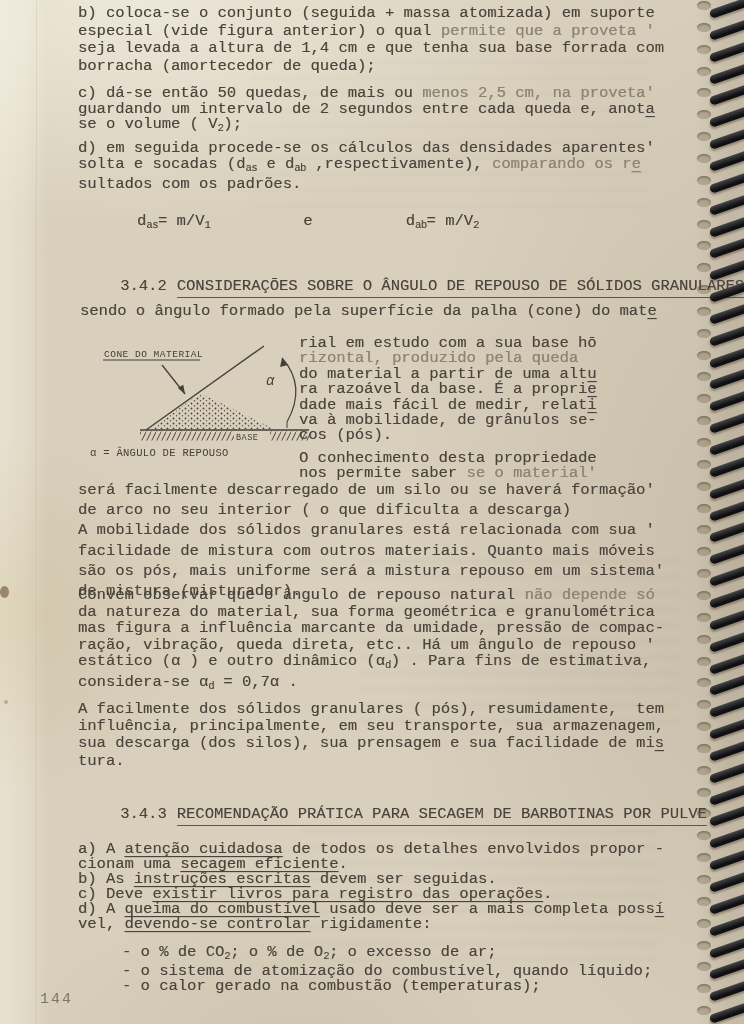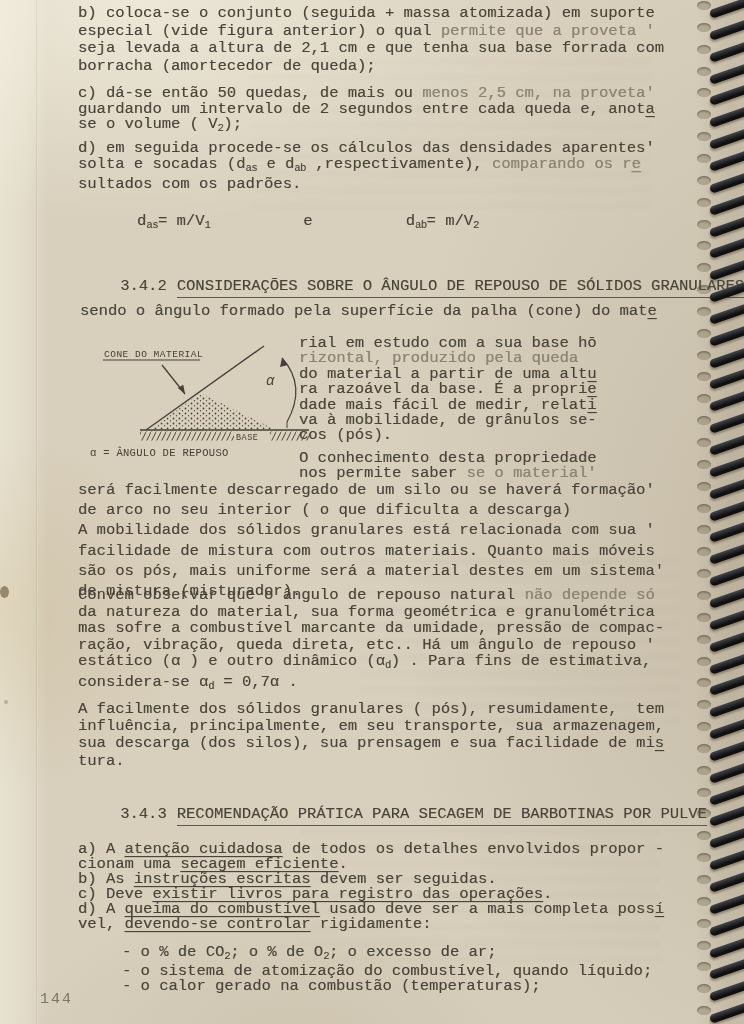--- a/index.html
+++ b/index.html
@@ -69,21 +69,21 @@
 <div class="ghost g2"></div>
 <div class="ghost g3"></div>
 <div class="speck s1"></div>
 <div class="speck s2"></div>
 
 <div class="text-layer">
 
   <div class="block" style="left:78px;top:5px;--lh:17.5px">
       <div class="line">b) coloca-se o conjunto (seguida + massa atomizada) em suporte</div>
       <div class="line">especial (vide figura anterior) o qual <span class="faded">permite que a proveta '</span></div>
-      <div class="line">seja levada a altura de 2,1 cm e que tenha sua base forrada com</div>
+      <div class="line">seja levada a altura de 1,4 cm e que tenha sua base forrada com</div>
       <div class="line">borracha (amortecedor de queda);</div>
     </div>
 
   <div class="block" style="left:78px;top:86px;--lh:15.5px">
       <div class="line">c) dá-se então 50 quedas, de mais ou <span class="faded">menos 2,5 cm, na proveta'</span></div>
       <div class="line">guardando um intervalo de 2 segundos entre cada queda e, anot<u>a</u></div>
       <div class="line">se o volume ( V<sub>2</sub>);</div>
     </div>
 
   <div class="block" style="left:78px;top:140px;--lh:16px">
@@ -142,28 +142,28 @@
   <div class="block" style="left:299px;top:451px;--lh:15.4px">
       <div class="line">O conhecimento desta propriedade</div>
       <div class="line">nos permite saber <span class="faded">se o material'</span></div>
     </div>
 
   <div class="block" style="left:78px;top:480px;--lh:20.2px">
       <div class="line">será facilmente descarregado de um silo ou se haverá formação'</div>
       <div class="line">de arco no seu interior ( o que dificulta a descarga)</div>
       <div class="line">A mobilidade dos sólidos granulares está relacionada com sua '</div>
       <div class="line">facilidade de mistura com outros materiais. Quanto mais móveis</div>
-      <div class="line">são os pós, mais uniforme será a material destes em um sistema'</div>
+      <div class="line">são os pós, mais uniforme será a mistura repouso em um sistema'</div>
       <div class="line">de mistura (misturador).</div>
     </div>
 
   <div class="block" style="left:78px;top:587px;--lh:16.6px">
       <div class="line">Convém observar que o ângulo de repouso natural <span class="faded">não depende só</span></div>
       <div class="line">da natureza do material, sua forma geométrica e granulométrica</div>
-      <div class="line">mas sofre a combustível marcante da umidade, pressão de compac-</div>
+      <div class="line">mas figura a influência marcante da umidade, pressão de compac-</div>
       <div class="line">ração, vibração, queda direta, etc.. Há um ângulo de repouso '</div>
       <div class="line">estático (α ) e outro dinâmico (α<sub>d</sub>) . Para fins de estimativa,</div>
       <div class="line">considera-se α<sub>d</sub> = 0,7α .</div>
     </div>
 
   <div class="block" style="left:78px;top:701px;--lh:17.2px">
       <div class="line">A facilmente dos sólidos granulares ( pós), resumidamente,  tem</div>
       <div class="line">influência, principalmente, em seu transporte, sua armazenagem,</div>
       <div class="line">sua descarga (dos silos), sua prensagem e sua facilidade de mi<u>s</u></div>
       <div class="line">tura.</div>

